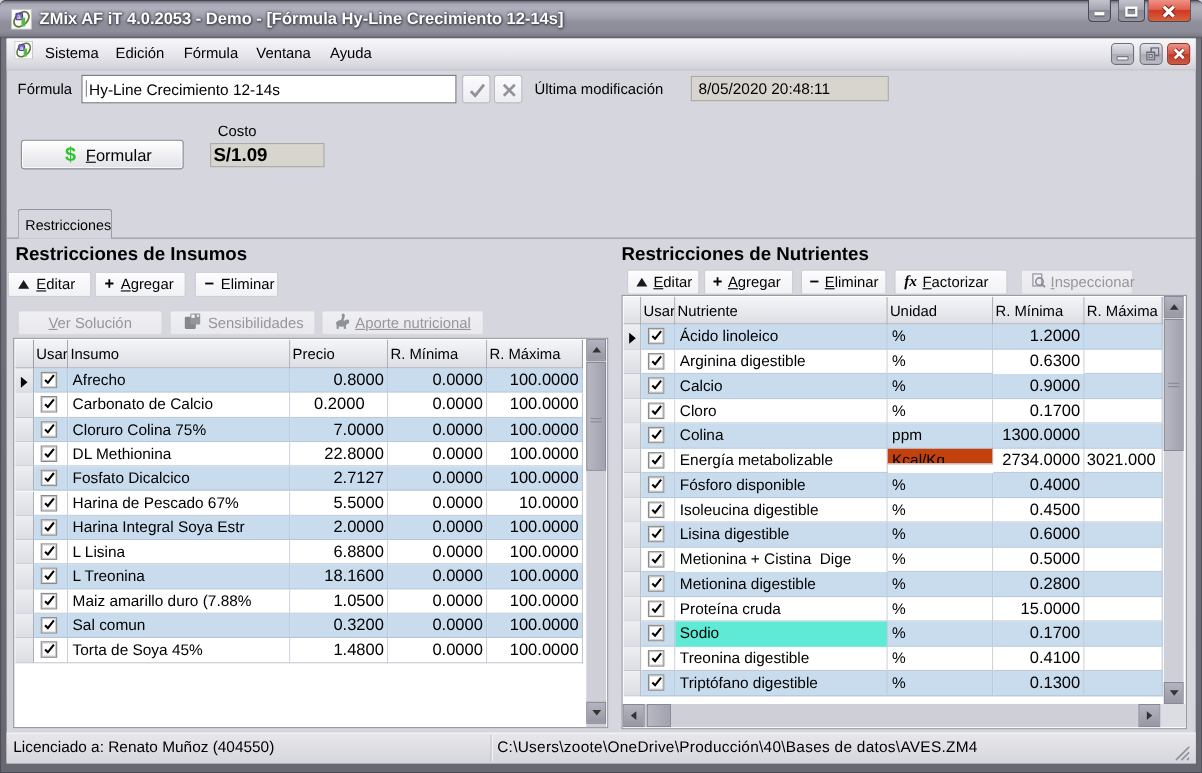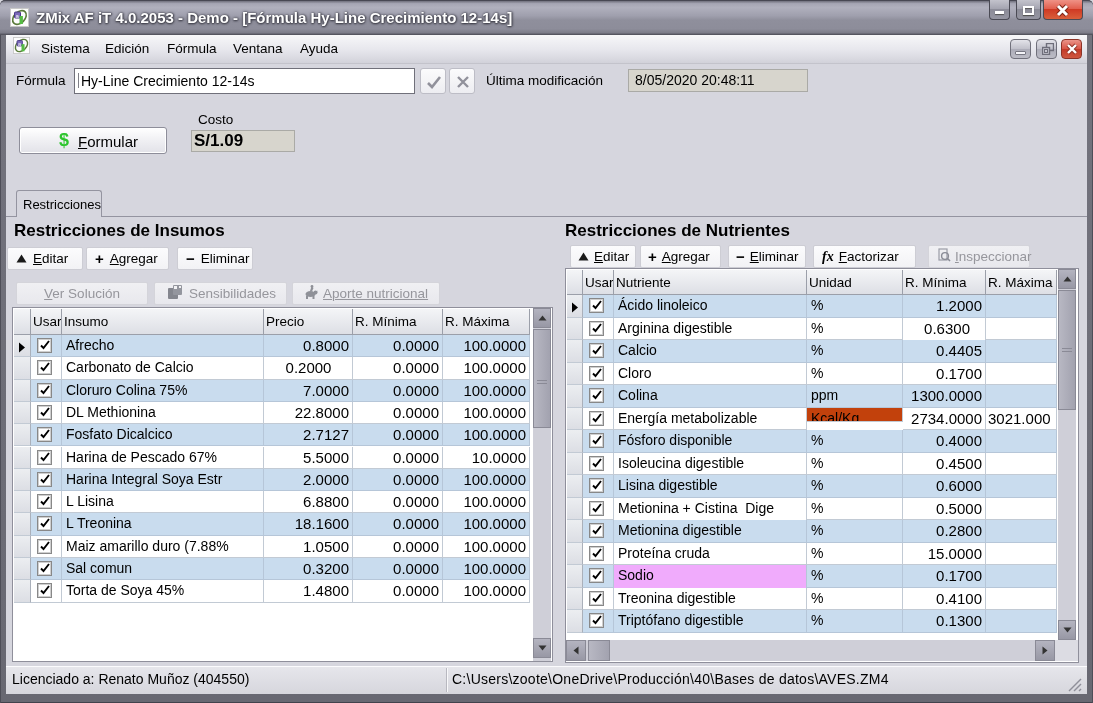--- a/index.html
+++ b/index.html
@@ -362,32 +362,32 @@
 <div class="cell" style="left:980px; top:260.00px; width:71px; height:22.5px; background:#c9dcee; border-color:#b6c6d8; padding-left:2px; font-size:15px;"></div>
 <div class="rowsel" style="left:561px; top:282.50px; width:16px; height:22.5px;"></div>
 <div class="cell" style="left:577px; top:282.50px; width:31px; height:22.5px; background:#fff; border-color:#c2cad4;"></div>
 <div class="cb" style="left:583px; top:285.5px;">
       <svg width="16" height="16" viewBox="0 0 16 16" style="position:absolute;left:-1px;top:-2px;">
         <path d="M4 8.5 L6.5 11 L12 4" stroke="#000" stroke-width="1.9" fill="none"></path>
       </svg>
     </div>
 <div class="cell" style="left:608px; top:282.50px; width:193px; height:22.5px; background:#fff; border-color:#c2cad4; ">Arginina digestible</div>
 <div class="cell" style="left:801px; top:282.50px; width:96px; height:22.5px; background:#fff; border-color:#c2cad4; ">%</div>
-<div class="cell" style="left:897px; top:282.50px; width:83px; height:37px; background:#fff; border-color:#c2cad4; text-align:right; font-size:15px; padding-right:15px;">0.6300</div>
+<div class="cell" style="left:897px; top:282.50px; width:83px; height:37px; background:#fff; border-color:#c2cad4; text-align:right; font-size:15px; padding-right:3px;">0.6300</div>
 <div class="cell" style="left:980px; top:282.50px; width:71px; height:22.5px; background:#fff; border-color:#c2cad4; padding-left:2px; font-size:15px;"></div>
 <div class="rowsel" style="left:561px; top:305.00px; width:16px; height:22.5px;"></div>
 <div class="cell" style="left:577px; top:305.00px; width:31px; height:22.5px; background:#c9dcee; border-color:#b6c6d8;"></div>
 <div class="cb" style="left:583px; top:308.0px;">
       <svg width="16" height="16" viewBox="0 0 16 16" style="position:absolute;left:-1px;top:-2px;">
         <path d="M4 8.5 L6.5 11 L12 4" stroke="#000" stroke-width="1.9" fill="none"></path>
       </svg>
     </div>
 <div class="cell" style="left:608px; top:305.00px; width:193px; height:22.5px; background:#c9dcee; border-color:#b6c6d8; ">Calcio</div>
 <div class="cell" style="left:801px; top:305.00px; width:96px; height:22.5px; background:#c9dcee; border-color:#b6c6d8; ">%</div>
-<div class="cell" style="left:897px; top:305.00px; width:83px; height:22.5px; background:#c9dcee; border-color:#b6c6d8; text-align:right; font-size:15px; padding-right:3px;">0.4405</div>
+<div class="cell" style="left:897px; top:305.00px; width:83px; height:22.5px; background:#c9dcee; border-color:#b6c6d8; text-align:right; font-size:15px; padding-right:3px;">0.9000</div>
 <div class="cell" style="left:980px; top:305.00px; width:71px; height:22.5px; background:#c9dcee; border-color:#b6c6d8; padding-left:2px; font-size:15px;"></div>
 <div class="rowsel" style="left:561px; top:327.50px; width:16px; height:22.5px;"></div>
 <div class="cell" style="left:577px; top:327.50px; width:31px; height:22.5px; background:#fff; border-color:#c2cad4;"></div>
 <div class="cb" style="left:583px; top:330.5px;">
       <svg width="16" height="16" viewBox="0 0 16 16" style="position:absolute;left:-1px;top:-2px;">
         <path d="M4 8.5 L6.5 11 L12 4" stroke="#000" stroke-width="1.9" fill="none"></path>
       </svg>
     </div>
 <div class="cell" style="left:608px; top:327.50px; width:193px; height:22.5px; background:#fff; border-color:#c2cad4; ">Cloro</div>
 <div class="cell" style="left:801px; top:327.50px; width:96px; height:22.5px; background:#fff; border-color:#c2cad4; ">%</div>
@@ -481,21 +481,21 @@
 <div class="cell" style="left:801px; top:507.50px; width:96px; height:22.5px; background:#fff; border-color:#c2cad4; ">%</div>
 <div class="cell" style="left:897px; top:507.50px; width:83px; height:22.5px; background:#fff; border-color:#c2cad4; text-align:right; font-size:15px; padding-right:3px;">15.0000</div>
 <div class="cell" style="left:980px; top:507.50px; width:71px; height:22.5px; background:#fff; border-color:#c2cad4; padding-left:2px; font-size:15px;"></div>
 <div class="rowsel" style="left:561px; top:530.00px; width:16px; height:22.5px;"></div>
 <div class="cell" style="left:577px; top:530.00px; width:31px; height:22.5px; background:#c9dcee; border-color:#b6c6d8;"></div>
 <div class="cb" style="left:583px; top:533.0px;">
       <svg width="16" height="16" viewBox="0 0 16 16" style="position:absolute;left:-1px;top:-2px;">
         <path d="M4 8.5 L6.5 11 L12 4" stroke="#000" stroke-width="1.9" fill="none"></path>
       </svg>
     </div>
-<div class="cell" style="left:608px; top:530.00px; width:193px; height:31px; background:#f0abfc; border-color:#b6c6d8; ">Sodio</div>
+<div class="cell" style="left:608px; top:530.00px; width:193px; height:31px; background:#5eead4; border-color:#b6c6d8; ">Sodio</div>
 <div class="cell" style="left:801px; top:530.00px; width:96px; height:22.5px; background:#c9dcee; border-color:#b6c6d8; ">%</div>
 <div class="cell" style="left:897px; top:530.00px; width:83px; height:22.5px; background:#c9dcee; border-color:#b6c6d8; text-align:right; font-size:15px; padding-right:3px;">0.1700</div>
 <div class="cell" style="left:980px; top:530.00px; width:71px; height:22.5px; background:#c9dcee; border-color:#b6c6d8; padding-left:2px; font-size:15px;"></div>
 <div class="rowsel" style="left:561px; top:552.50px; width:16px; height:22.5px;"></div>
 <div class="cell" style="left:577px; top:552.50px; width:31px; height:22.5px; background:#fff; border-color:#c2cad4;"></div>
 <div class="cb" style="left:583px; top:555.5px;">
       <svg width="16" height="16" viewBox="0 0 16 16" style="position:absolute;left:-1px;top:-2px;">
         <path d="M4 8.5 L6.5 11 L12 4" stroke="#000" stroke-width="1.9" fill="none"></path>
       </svg>
     </div>

